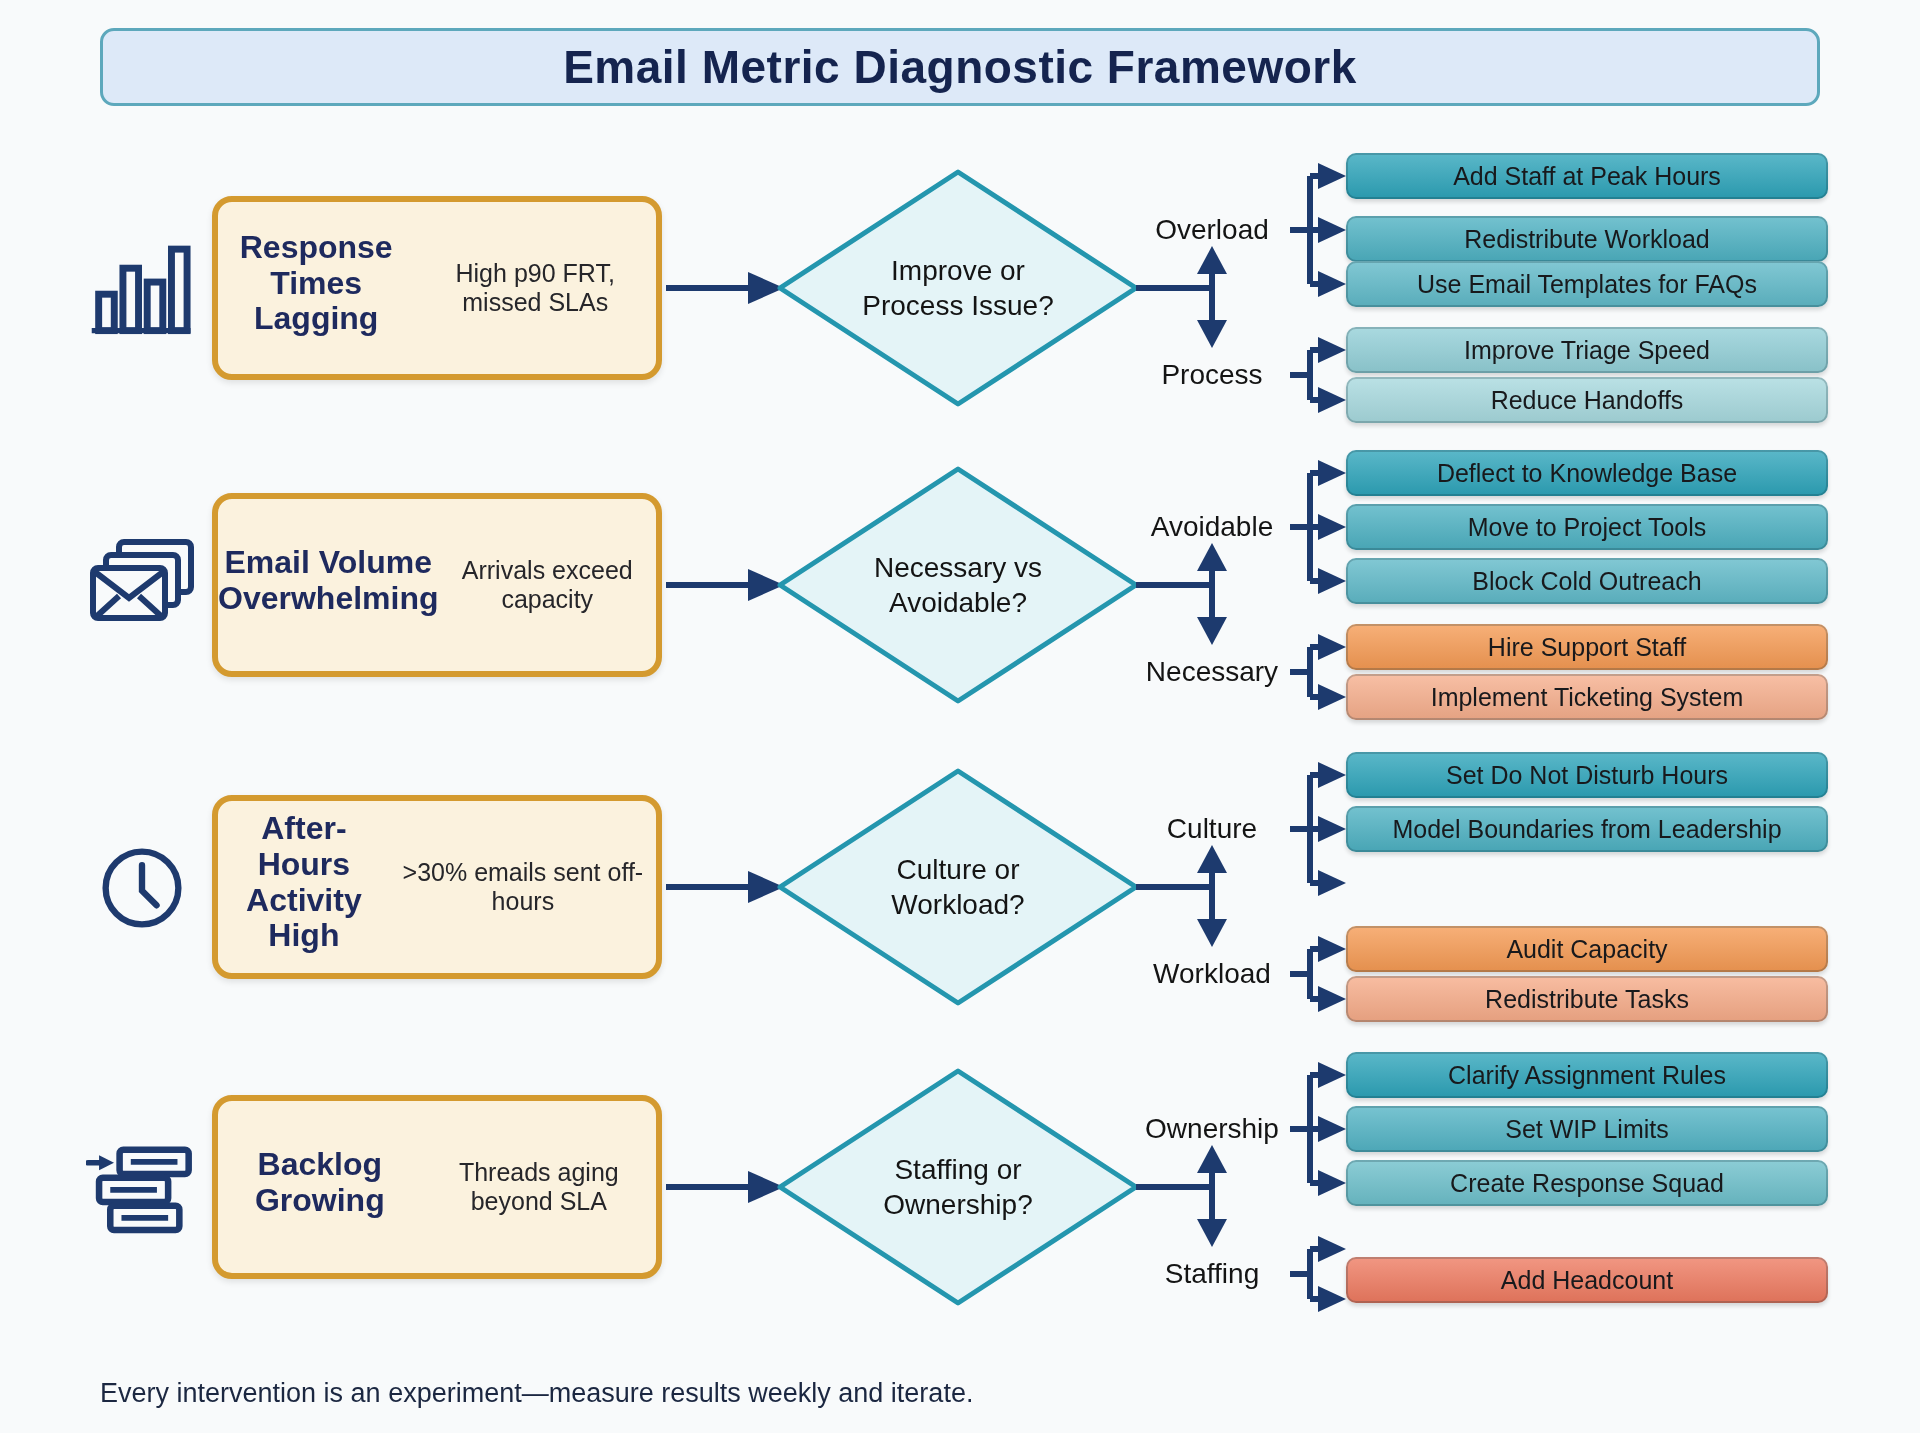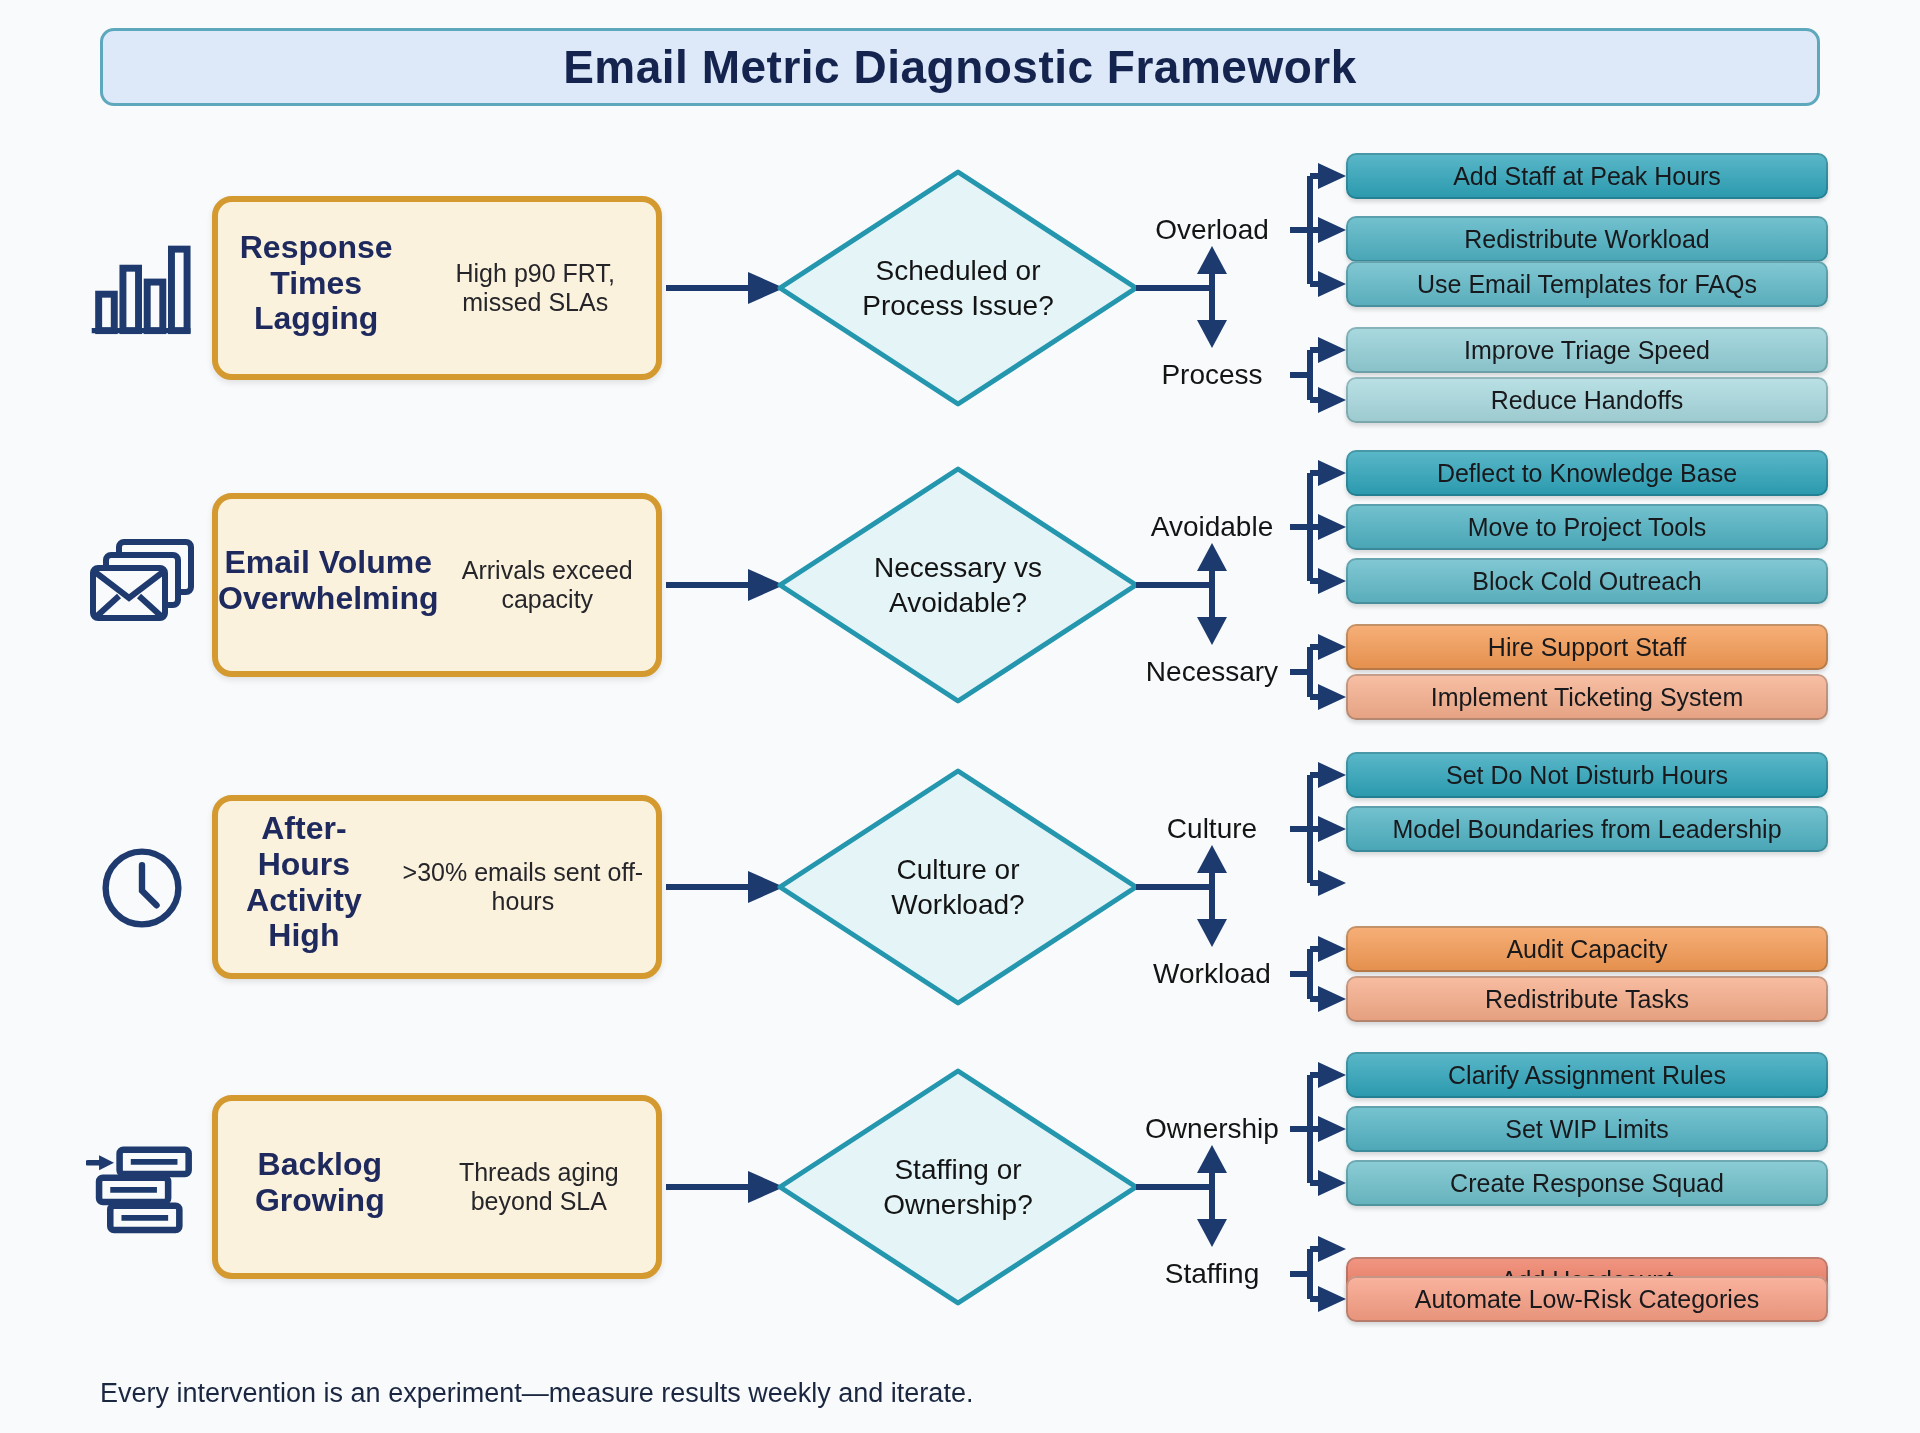--- a/index.html
+++ b/index.html
@@ -96,21 +96,21 @@
         <rect x="66" y="48" width="18" height="56"></rect>
         <rect x="94" y="10" width="18" height="94"></rect>
       </g>
     </svg>
   </div>
   <div class="problem" style="top:196px">
     <div class="ptitle">Response Times
 Lagging</div>
     <div class="psub">High p90 FRT, missed SLAs</div>
   </div>
-  <div class="diamond-label" style="top:238px">Scheduled or
+  <div class="diamond-label" style="top:238px">Improve or
 Process Issue?</div>
   <div class="branch-label" style="top:213px">Overload</div>
   <div class="branch-label" style="top:358px">Process</div>
   <div class="action" style="top: 153px; background-color: rgb(45, 164, 186);">Add Staff at Peak Hours</div>
   <div class="action" style="top: 216px; background-color: rgb(77, 177, 194);">Redistribute Workload</div>
   <div class="action" style="top: 261px; background-color: rgb(95, 185, 200);">Use Email Templates for FAQs</div>
   <div class="action" style="top: 327px; background-color: rgb(146, 207, 215);">Improve Triage Speed</div>
   <div class="action" style="top: 377px; background-color: rgb(167, 217, 222);">Reduce Handoffs</div>
 
   <div class="icon-box" style="top:530px">
@@ -180,17 +180,16 @@
     <div class="psub">Threads aging beyond SLA</div>
   </div>
   <div class="diamond-label" style="top:1137px">Staffing or
 Ownership?</div>
   <div class="branch-label" style="top:1112px">Ownership</div>
   <div class="branch-label" style="top:1257px">Staffing</div>
   <div class="action" style="top: 1052px; background-color: rgb(45, 164, 186);">Clarify Assignment Rules</div>
   <div class="action" style="top: 1106px; background-color: rgb(82, 179, 196);">Set WIP Limits</div>
   <div class="action" style="top: 1160px; background-color: rgb(108, 191, 202);">Create Response Squad</div>
   <div class="action" style="top: 1226px; background-color: rgb(238, 122, 96); margin-top: 31px;">Add Headcount</div>
-  <div class="action" style="top: 1276px; background-color: rgb(248, 158, 131);">Automate Low-Risk Categories</div>
 
   <div class="footer">Every intervention is an experiment—measure results weekly and iterate.</div>
 
 </div>
 
 </body></html>

